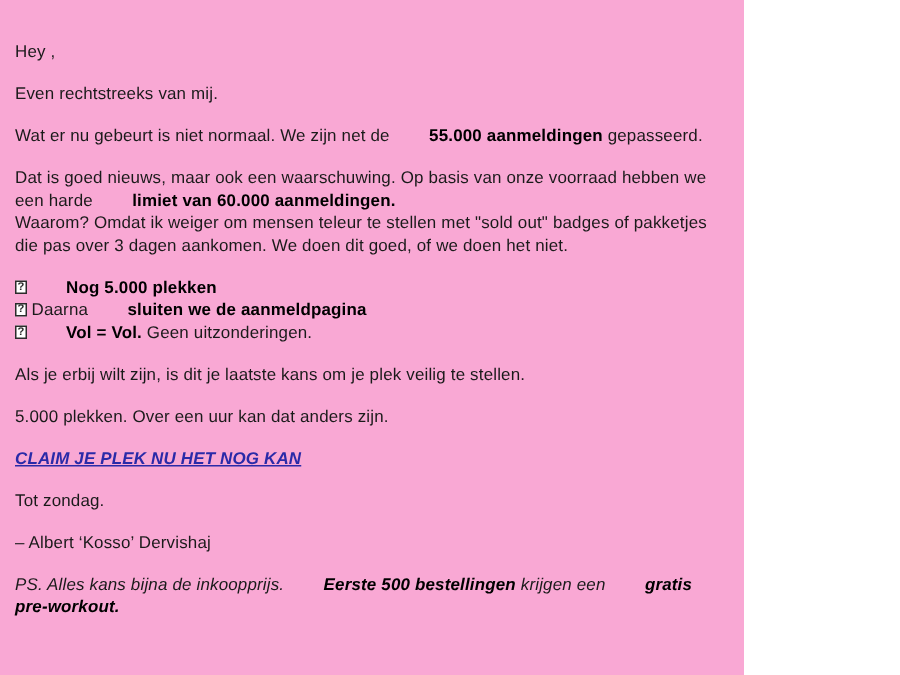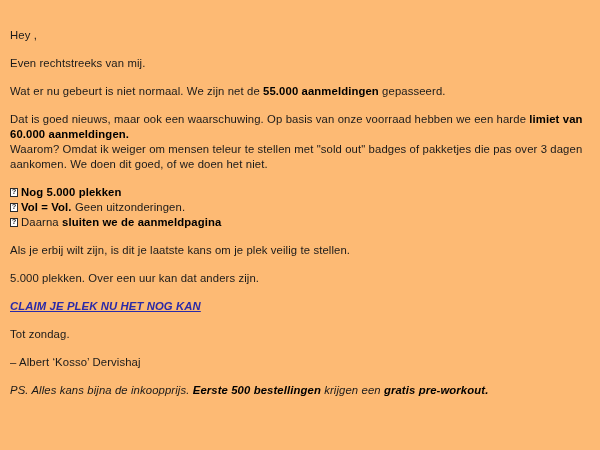--- a/index.html
+++ b/index.html
@@ -11,39 +11,40 @@
   body {
     width: 600px;
     height: 450px;
     overflow: hidden;
     font-family: "Liberation Sans", sans-serif;
     color: #000000;
     -webkit-font-smoothing: antialiased;
   }
   .email-body {
     position: relative;
-    width: 600px;
+    width: 496px;
     height: 450px;
     box-sizing: border-box;
     padding: 28px 10px 10px 10px;
-    background: #fdba74;
+    background: #f9a8d4;
   }
   p {
     margin: 0 0 13px 0;
     font-size: 11.3px;
     line-height: 15px;
     color: #1a1a1a;
     letter-spacing: 0.01em;
   }
   p.tight {
     margin-bottom: 0;
   }
   b, strong {
     font-weight: bold;
     color: #000000;
+    margin-left: 23px;
   }
   .list-block {
     margin: 0 0 13px 0;
   }
   .list-block p {
     margin: 0;
   }
   .tofu {
     display: inline-block;
     position: relative;
@@ -114,25 +115,25 @@
     <span>Waarom? Omdat ik weiger om mensen teleur te stellen met "sold out" badges of pakketjes die pas over 3 dagen aankomen. We doen dit goed, of we doen het niet.</span>
   </p>
 
   <div class="list-block">
 
     <p>
       <span class="tofu"></span><b>Nog 5.000 plekken</b><span></span>
     </p>
 
     <p>
-      <span class="tofu"></span><b>Vol = Vol.</b><span> Geen uitzonderingen.</span>
+      <span class="tofu"></span><span>Daarna </span><b>sluiten we de aanmeldpagina</b><span></span>
     </p>
 
     <p>
-      <span class="tofu"></span><span>Daarna </span><b>sluiten we de aanmeldpagina</b><span></span>
+      <span class="tofu"></span><b>Vol = Vol.</b><span> Geen uitzonderingen.</span>
     </p>
   </div>
 
   <p>
     <span>Als je erbij wilt zijn, is dit je laatste kans om je plek veilig te stellen.</span>
   </p>
 
   <p>
     <span>5.000 plekken. Over een uur kan dat anders zijn.</span>
   </p>

